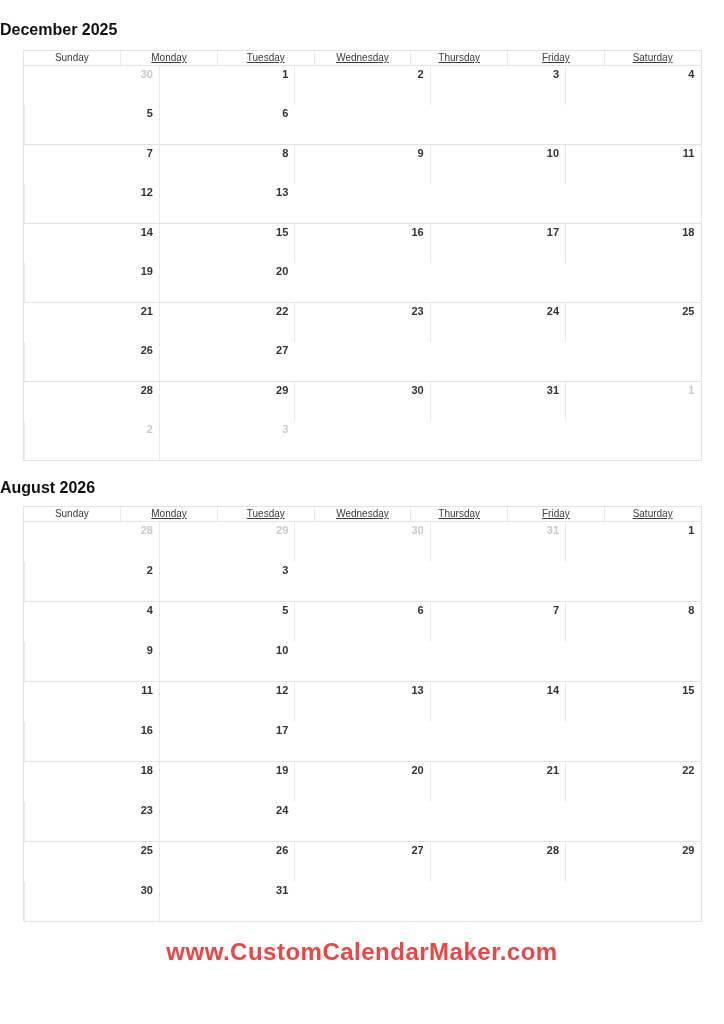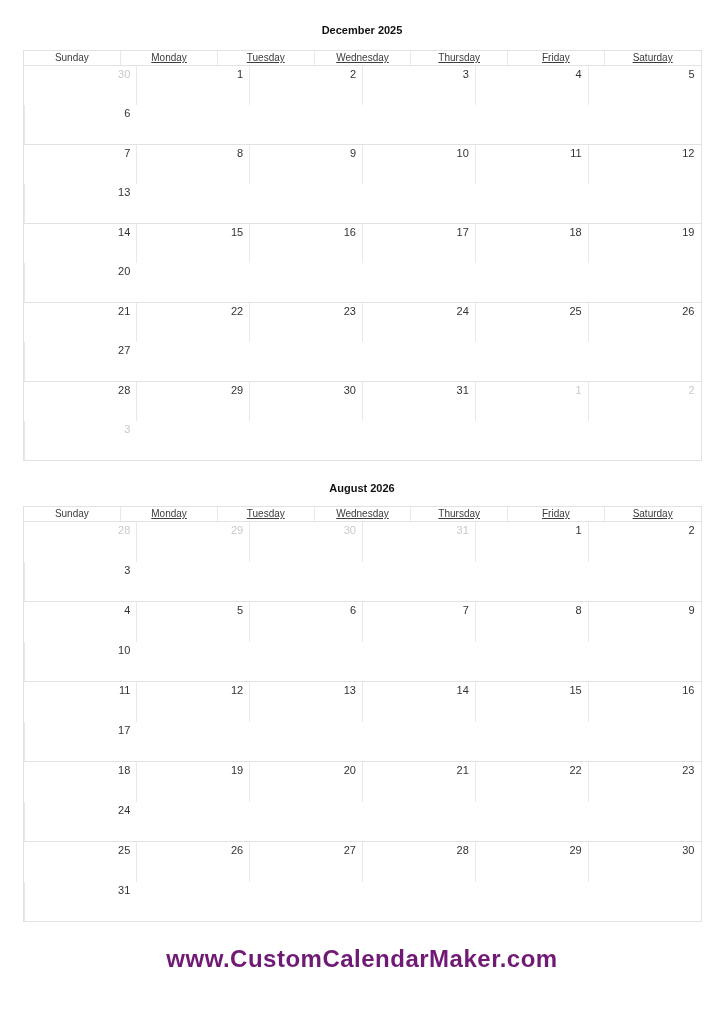--- a/index.html
+++ b/index.html
@@ -9,22 +9,21 @@
     font-family: "Liberation Sans", "DejaVu Sans", sans-serif;
   }
   .page {
     position: relative;
     width: 724px;
     height: 1024px;
     background: #ffffff;
     overflow: hidden;
   }
   .month-title {
-    text-align: center;
-    font-size: 11px;
+    font-size: 16px;
     font-weight: bold;
     color: #111111;
     line-height: 18px;
   }
   .month:first-child .month-title { margin-top: 21px; margin-bottom: 11px; }
   .month:nth-child(2) .month-title { margin-top: 18px; margin-bottom: 9px; }
 
   .cal {
     width: 677px;
     margin: 0 auto;
@@ -41,21 +40,22 @@
     font-size: 10px;
     color: #3c3c3c;
     text-align: center;
     line-height: 14px;
     overflow: hidden;
   }
   .head-cell + .head-cell { border-left: 1px solid #e9e9e9; text-decoration: underline; }
 
   .cal-row {
     display: grid;
-    grid-template-columns: repeat(6, 1fr);
+    grid-template-columns: repeat(5, 1fr);
+    font-weight: bold;
   }
   .month:first-child .cal-row { height: 78px; }
   .month:nth-child(2) .cal-row { height: 79px; }
   .cal-row + .cal-row { border-top: 1px solid #e2e2e2; }
 
   .cal-cell {
     text-align: right;
     padding: 2px 6px 0 0;
     font-size: 11px;
     color: #333333;
@@ -204,16 +204,16 @@
               <div class="cal-cell"><span class="day-num">29</span></div>
               <div class="cal-cell"><span class="day-num">30</span></div>
               <div class="cal-cell"><span class="day-num">31</span></div>
             </div>
           </div>
     </div>
   </section>
 </div>
 
   <div class="footer">
-    <a class="footer-url" style="color: #701a75; margin-top: 7px;">www.CustomCalendarMaker.com</a>
+    <a class="footer-url" style="color: #ef4444;">www.CustomCalendarMaker.com</a>
   </div>
 
 </div>
 
 </body></html>

